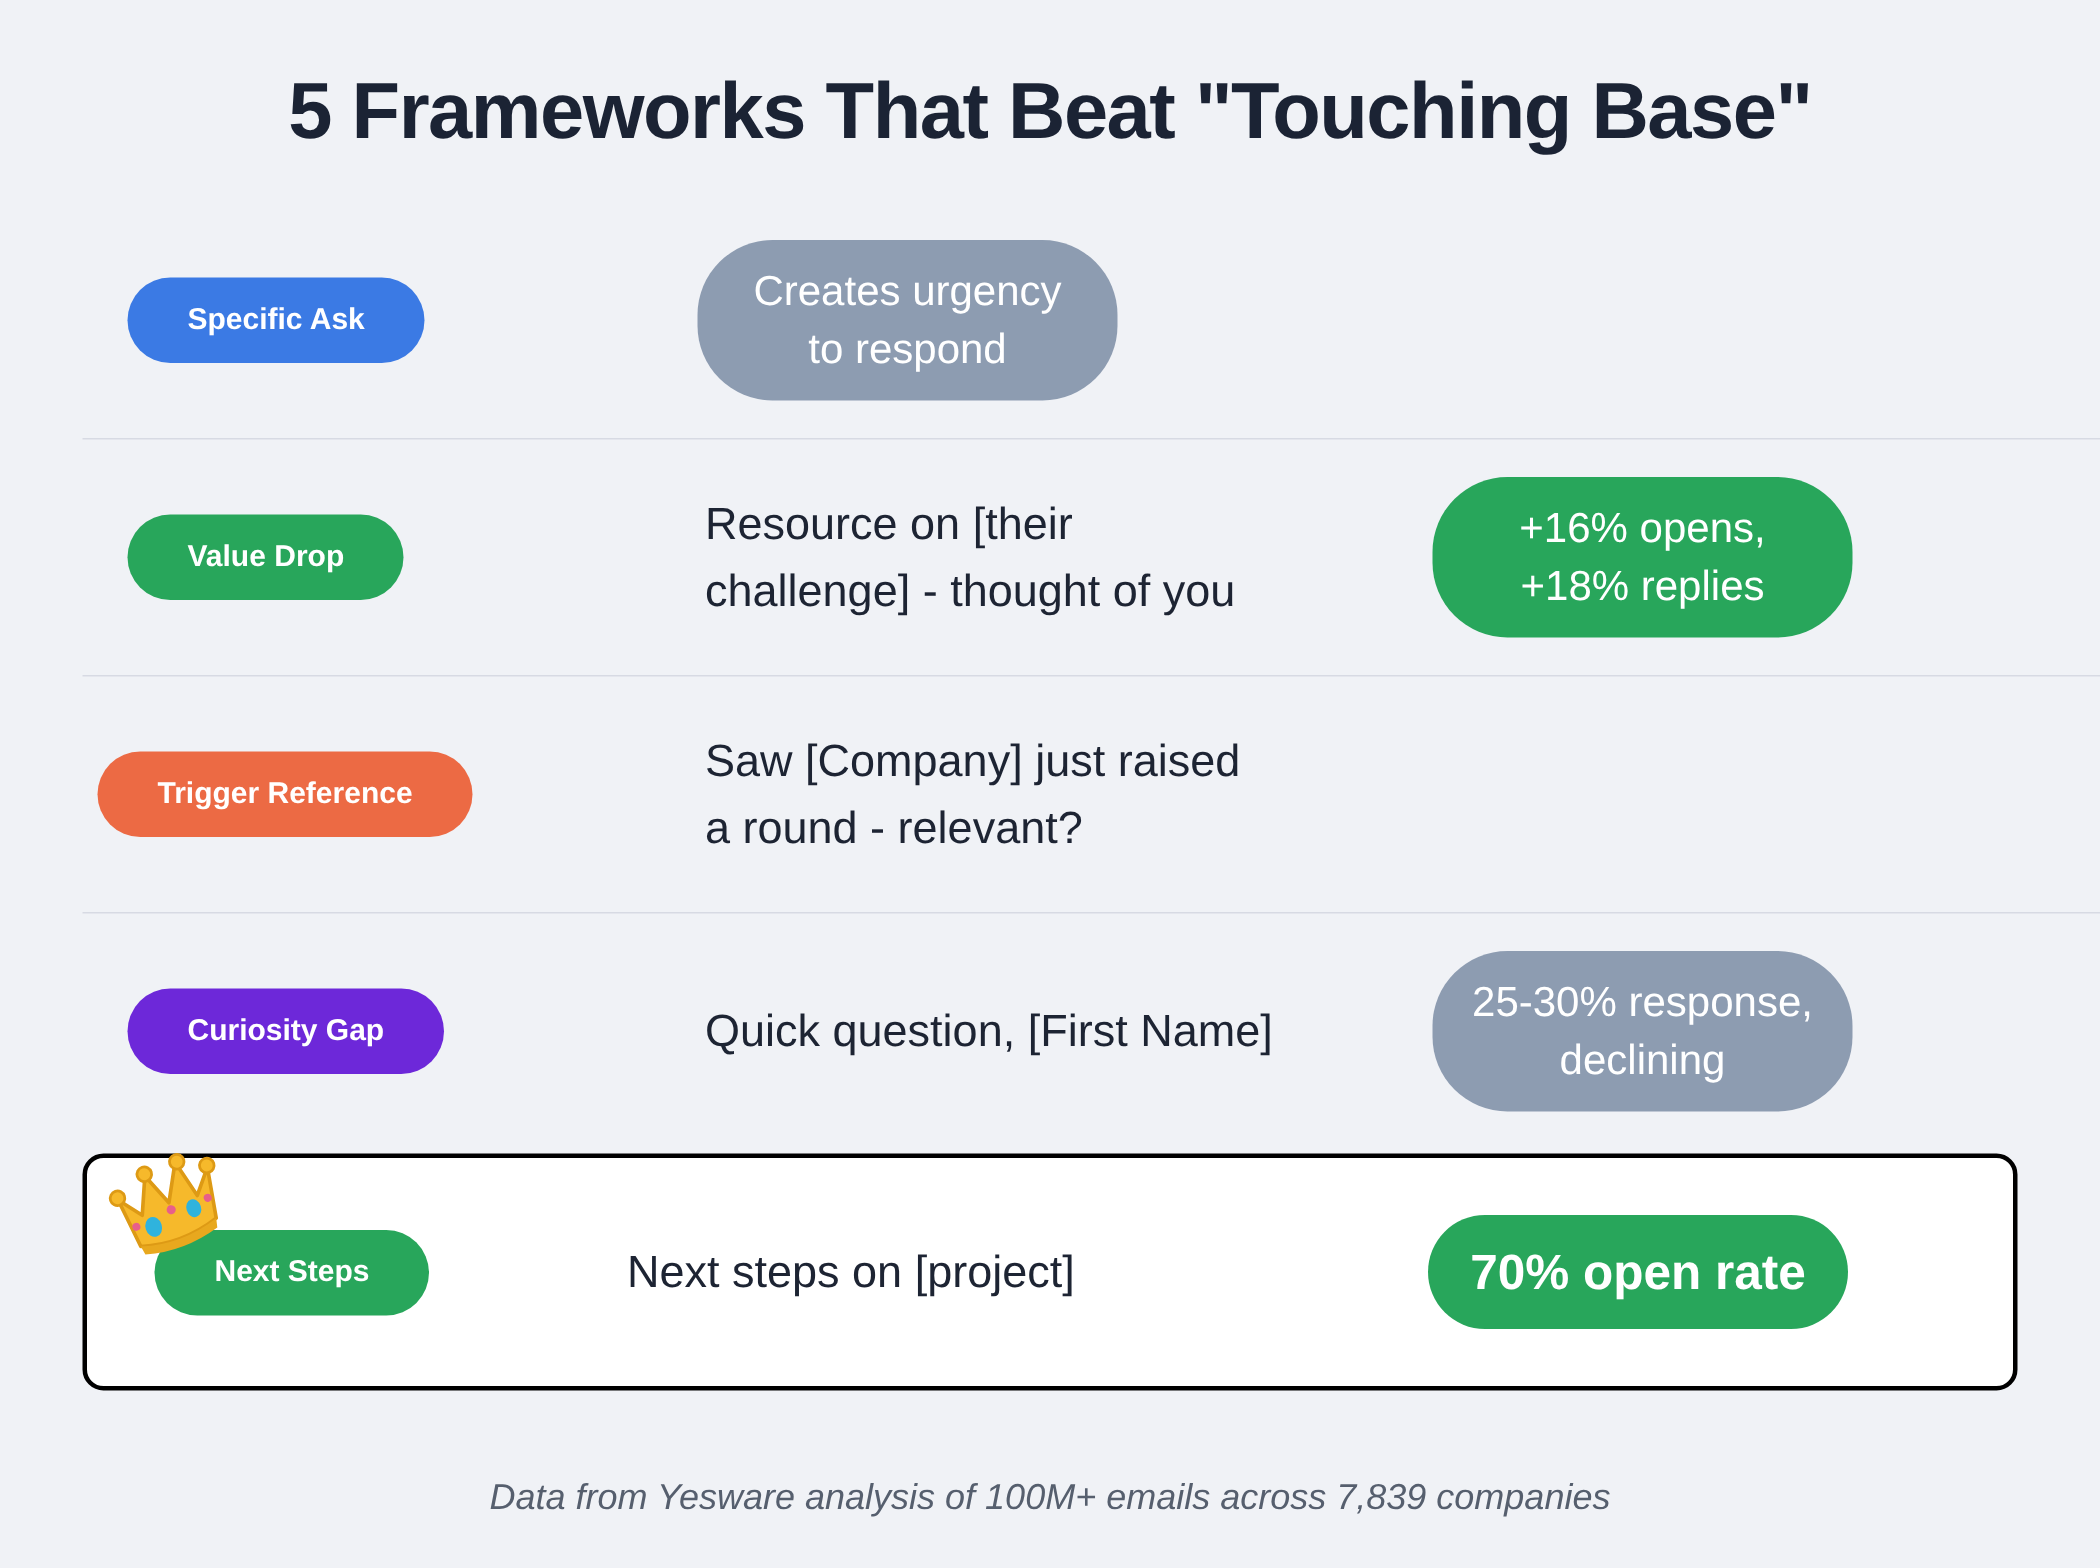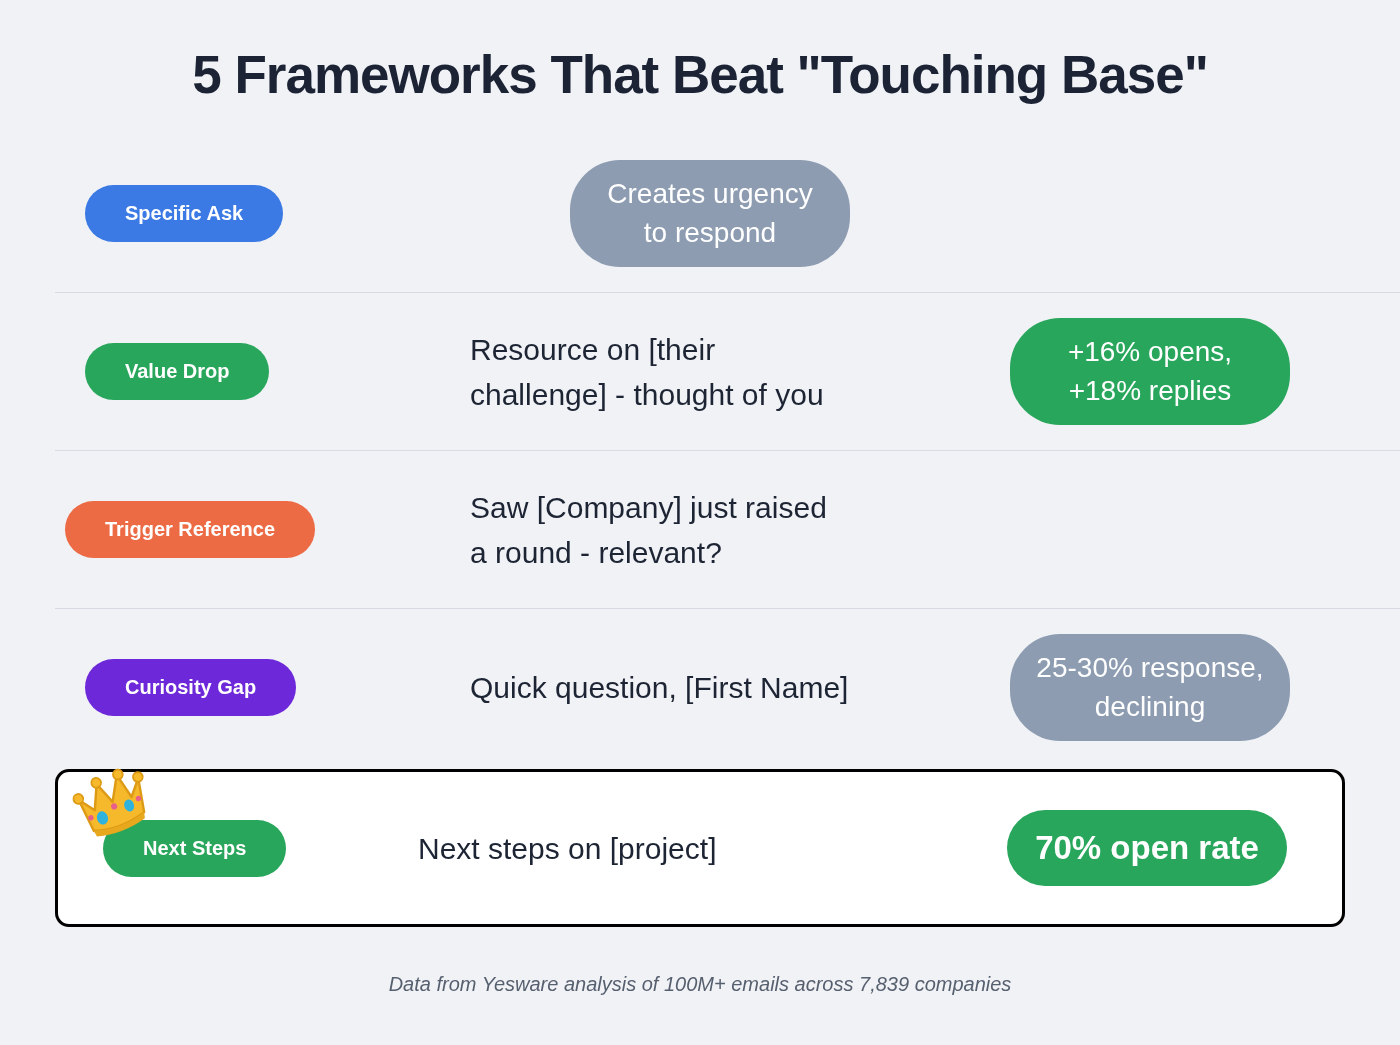--- a/index.html
+++ b/index.html
@@ -32,21 +32,21 @@
     align-items: center;
     padding: 0 55px;
   }
   .divider {
     height: 1px;
     background: #d7dae3;
     margin: 0 0 0 55px;
   }
   .cell-left { padding-left: 30px; }
   .cell-mid  { padding-left: 5px; }
-  .cell-right { display: flex; justify-content: center; }
+  .cell-right { display: flex; }
 
   .pill {
     display: inline-block;
     border-radius: 44px;
     color: #ffffff;
     font-weight: 700;
     font-size: 20px;
     padding: 17px 40px;
     white-space: nowrap;
   }
@@ -99,23 +99,23 @@
     position: absolute;
     left: 16px;
     top: -2px;
     width: 78px;
     height: 66px;
     transform: rotate(-18deg);
     z-index: 2;
     pointer-events: none;
   }
   .footer {
-    margin-top: 46px;
+    margin-top: 58px;
     text-align: center;
-    font-size: 20px;
+    font-size: 24px;
     font-style: italic;
     color: #565f6e;
   }
 </style>
 </head>
 <body>
 
 <div class="canvas">
 
   <h1 class="title">5 Frameworks That Beat "Touching Base"</h1>

